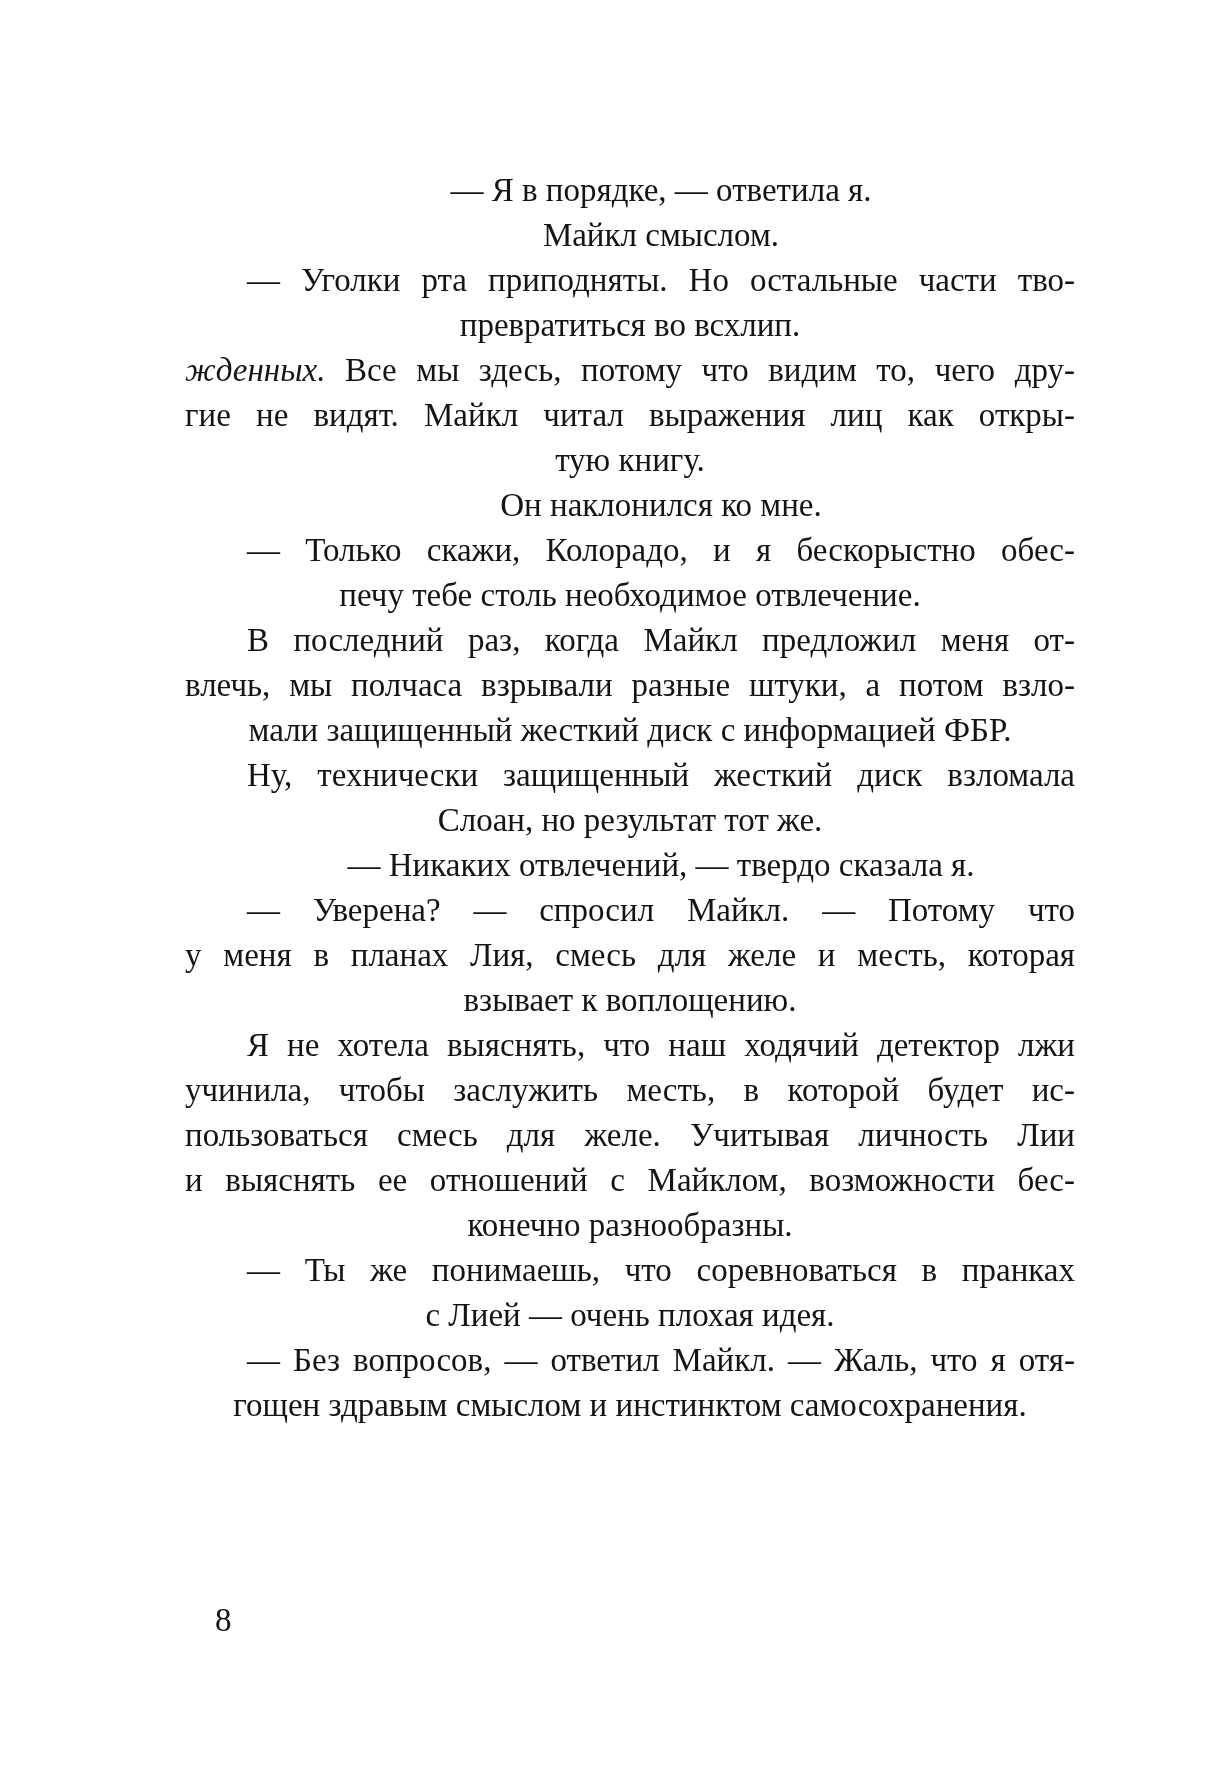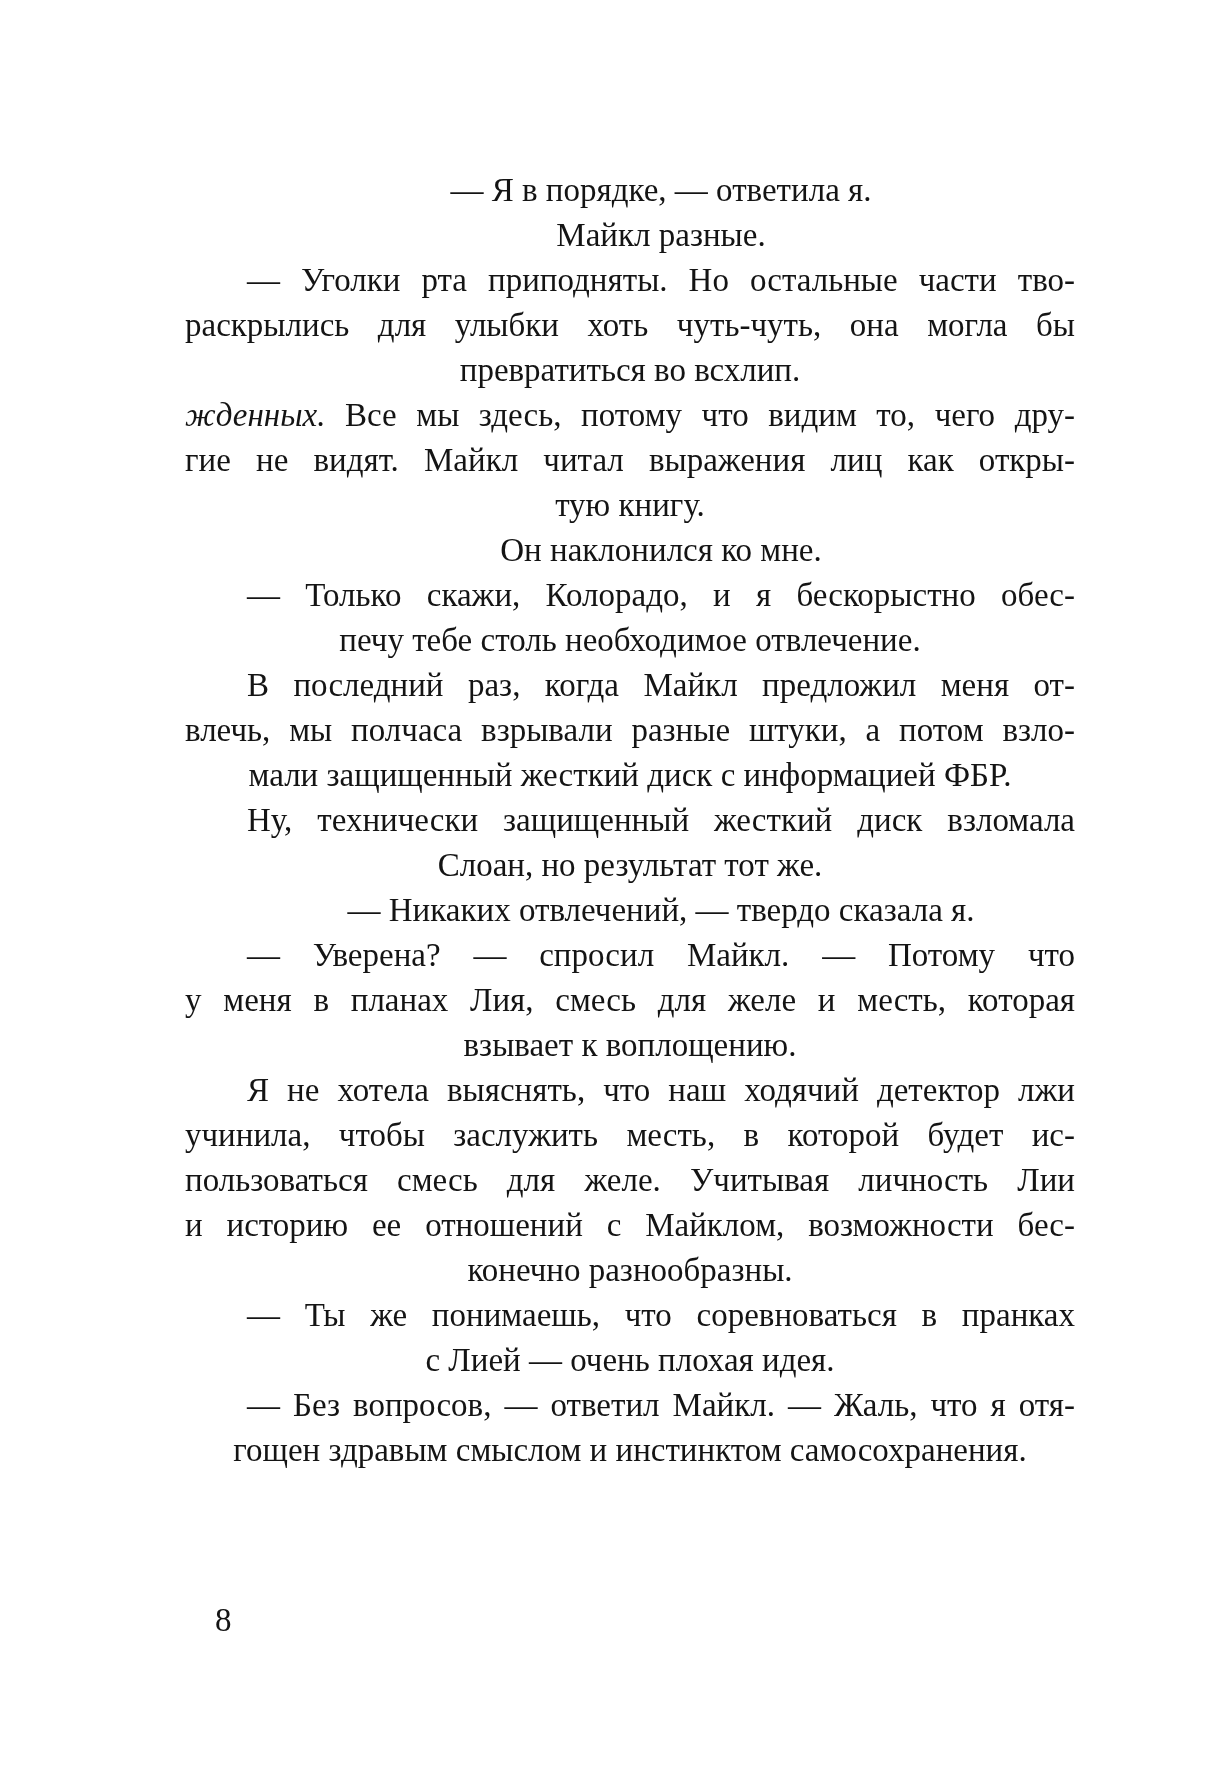--- a/index.html
+++ b/index.html
@@ -51,43 +51,42 @@
     line-height: 45px;
     color: #141414;
   }
 </style>
 </head>
 <body>
 
 <div class="page">
   <div class="text-block">
       <div class="line indent"><span>— Я в порядке, — ответила я.</span></div>
-      <div class="line indent"><span>Майкл разные.</span></div>
+      <div class="line indent"><span>Майкл смыслом.</span></div>
       <div class="line indent just"><span>— Уголки рта приподняты. Но остальные части тво-</span></div>
-      <div class="line just"><span>раскрылись для улыбки хоть чуть-чуть, она могла бы</span></div>
       <div class="line"><span>превратиться во всхлип.</span></div>
       <div class="line just"><span class="italic">жденных.</span><span> Все мы здесь, потому что видим то, чего дру-</span></div>
       <div class="line just"><span>гие не видят. Майкл читал выражения лиц как откры-</span></div>
       <div class="line"><span>тую книгу.</span></div>
       <div class="line indent"><span>Он наклонился ко мне.</span></div>
       <div class="line indent just"><span>— Только скажи, Колорадо, и я бескорыстно обес-</span></div>
       <div class="line"><span>печу тебе столь необходимое отвлечение.</span></div>
       <div class="line indent just"><span>В последний раз, когда Майкл предложил меня от-</span></div>
       <div class="line just"><span>влечь, мы полчаса взрывали разные штуки, а потом взло-</span></div>
       <div class="line"><span>мали защищенный жесткий диск с информацией ФБР.</span></div>
       <div class="line indent just"><span>Ну, технически защищенный жесткий диск взломала</span></div>
       <div class="line"><span>Слоан, но результат тот же.</span></div>
       <div class="line indent"><span>— Никаких отвлечений, — твердо сказала я.</span></div>
       <div class="line indent just"><span>— Уверена? — спросил Майкл. — Потому что</span></div>
       <div class="line just"><span>у меня в планах Лия, смесь для желе и месть, которая</span></div>
       <div class="line"><span>взывает к воплощению.</span></div>
       <div class="line indent just"><span>Я не хотела выяснять, что наш ходячий детектор лжи</span></div>
       <div class="line just"><span>учинила, чтобы заслужить месть, в которой будет ис-</span></div>
       <div class="line just"><span>пользоваться смесь для желе. Учитывая личность Лии</span></div>
-      <div class="line just"><span>и историю ее отношений с Майклом, возможности бес-</span></div>
+      <div class="line just"><span>и выяснять ее отношений с Майклом, возможности бес-</span></div>
       <div class="line"><span>конечно разнообразны.</span></div>
       <div class="line indent just"><span>— Ты же понимаешь, что соревноваться в пранках</span></div>
       <div class="line"><span>с Лией — очень плохая идея.</span></div>
       <div class="line indent just"><span>— Без вопросов, — ответил Майкл. — Жаль, что я отя-</span></div>
       <div class="line"><span>гощен здравым смыслом и инстинктом самосохранения.</span></div>
     </div>
   <div class="page-number">8</div>
 </div>
 
 </body></html>

